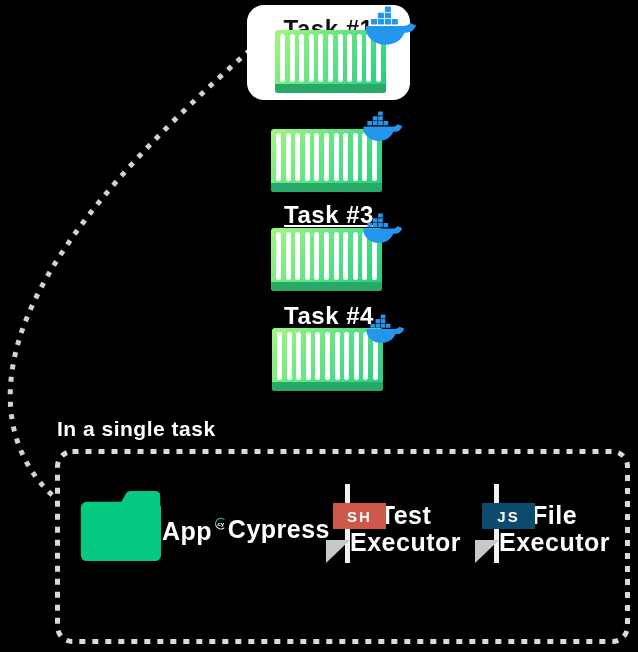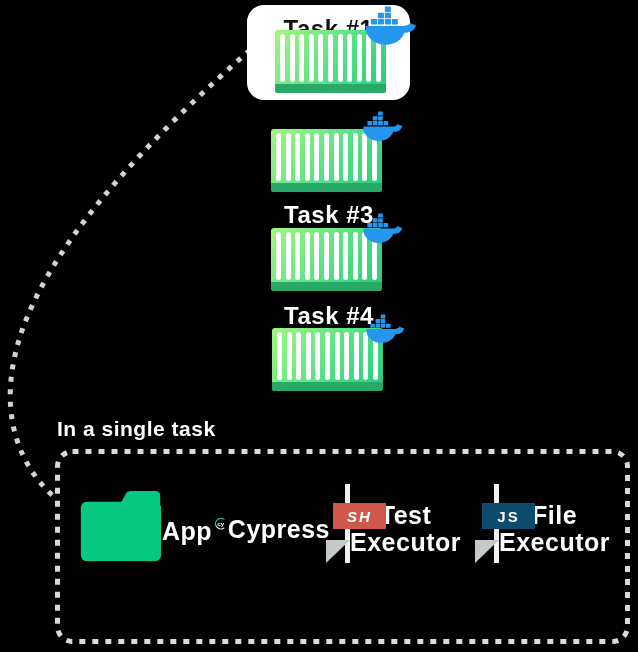--- a/index.html
+++ b/index.html
@@ -38,21 +38,21 @@
 
   
   .paper{position:relative;width:70px;height:79px;}
   .paper .sheet{position:absolute;inset:0;background:#F1F2F2;
         clip-path:polygon(0 0,100% 0,100% 56px,46px 100%,0 100%);}
   .paper .fold{position:absolute;right:0;bottom:0;width:24px;height:23px;
         background:#C5C9C8;clip-path:polygon(100% 0,0 100%,0 0);}
   .badge{position:absolute;left:-12px;top:19px;width:53px;height:26px;
         display:flex;align-items:center;justify-content:center;
         color:#fff;font-size:15px;font-weight:800;letter-spacing:2px;z-index:2;}
-  .badge.sh{background:#CE584B;font-style:italic;}
+  .badge.sh{background:#CE584B;}
   .badge.js{background:#0c4a6e;}
 
   .hidden-defs{position:absolute;width:0;height:0;overflow:hidden;}
 </style>
 </head>
 <body>
 
 <div class="stage">
 
   <svg class="hidden-defs" aria-hidden="true">
@@ -119,21 +119,21 @@
         <i></i>
         <i></i>
         <i></i>
         <i></i>
         <i></i>
         <i></i>
       </div>
     <div class="cbase"></div>
   </div>
 
-  <div class="task-title floating" style="top:201px;">Task #3</div>
+  <div class="task-title floating" style="top:201px;text-decoration:underline;">Task #3</div>
   <svg class="whale" style="left:362px;top:213px;width:41px;height:31px;" viewBox="0 0 61 46">
       <use href="#docker-whale"></use>
     </svg>
   <div class="cbox" style="left:271px;top:228px;">
     <div class="stripes">
         <i></i>
         <i></i>
         <i></i>
         <i></i>
         <i></i>

